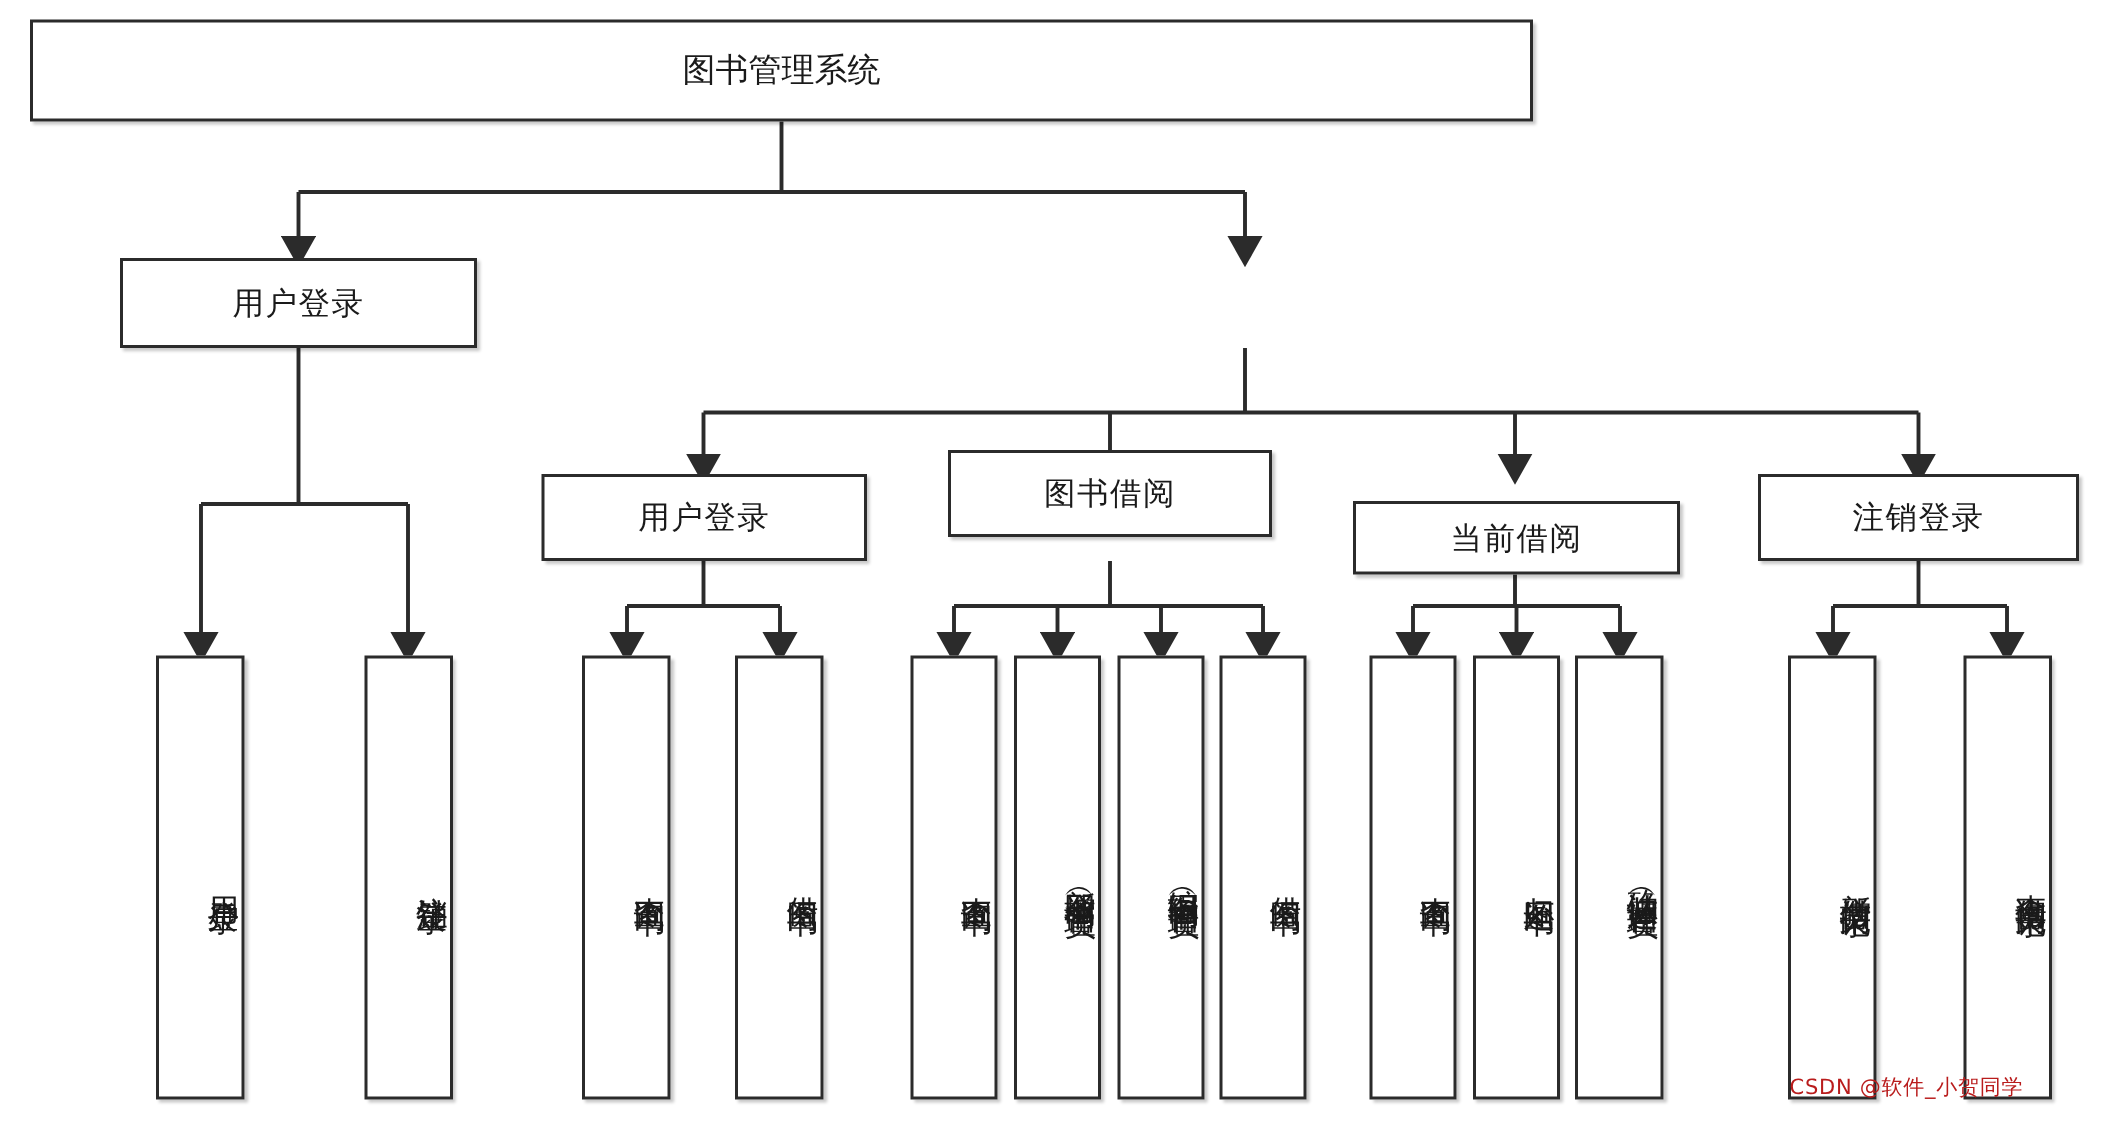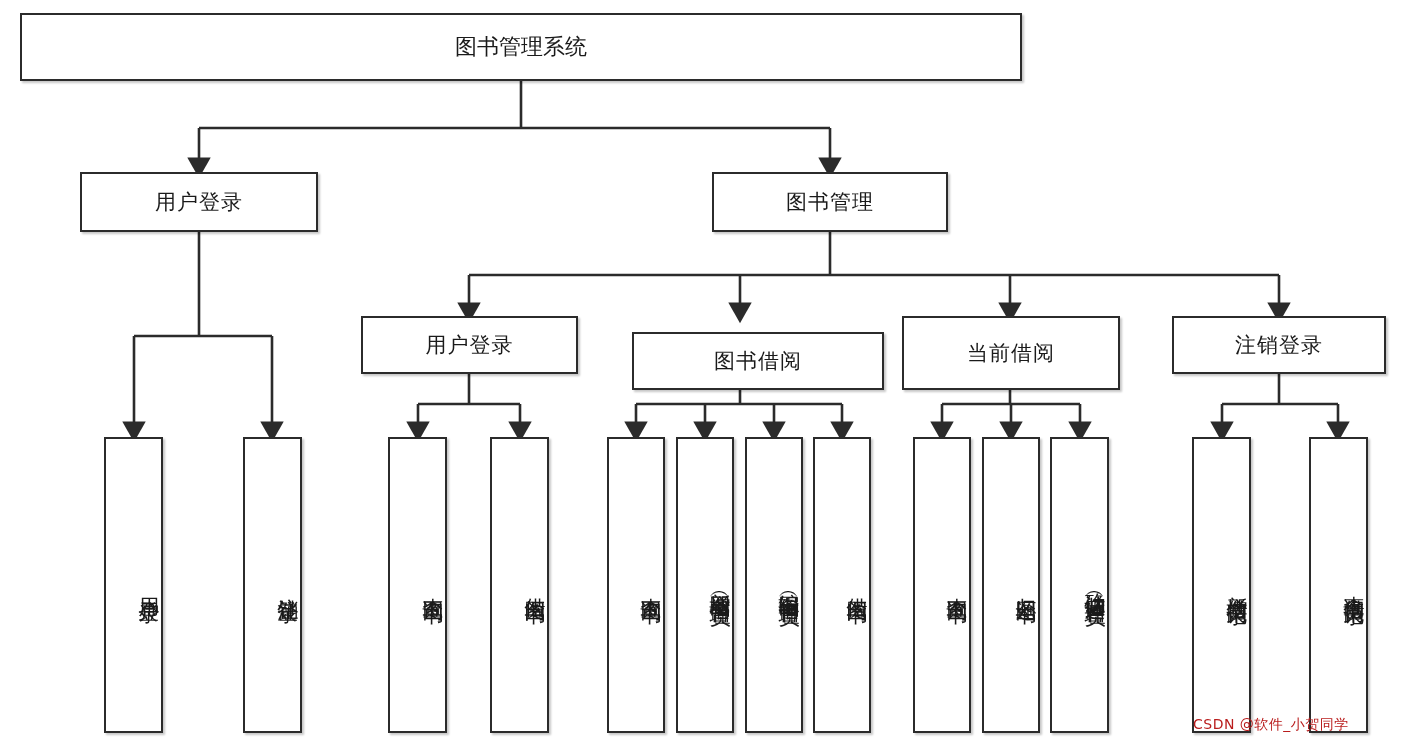--- a/index.html
+++ b/index.html
@@ -122,31 +122,28 @@
     </g>
   </svg>
 
   <div class="node title" style="left:20px; top:13px; width:1002px; height:68px;">
     <span>图书管理系统</span>
   </div>
 
   <div class="node horiz" style="left:80px; top:172px; width:238px; height:60px;">
     <span>用户登录</span>
   </div>
-  <div class="node horiz" style="left:712px; top:172px; width:236px; height:60px;">
-    <span>图书管理</span>
-  </div>
 
   <div class="node horiz" style="left:361px; top:316px; width:217px; height:58px;">
     <span>用户登录</span>
   </div>
-  <div class="node horiz" style="left:632px; top:332px; width:252px; height:58px;">
+  <div class="node horiz" style="left:632px; top:300px; width:216px; height:58px;">
     <span>图书借阅</span>
   </div>
-  <div class="node horiz" style="left:902px; top:316px; width:218px; height:74px;">
+  <div class="node horiz" style="left:902px; top:334px; width:218px; height:49px;">
     <span>当前借阅</span>
   </div>
   <div class="node horiz" style="left:1172px; top:316px; width:214px; height:58px;">
     <span>注销登录</span>
   </div>
 
   <div class="node vert" style="left:104px; top:437px; width:59px; height:296px;">
     <span>用户登录</span>
   </div>
   <div class="node vert" style="left:243px; top:437px; width:59px; height:296px;">

